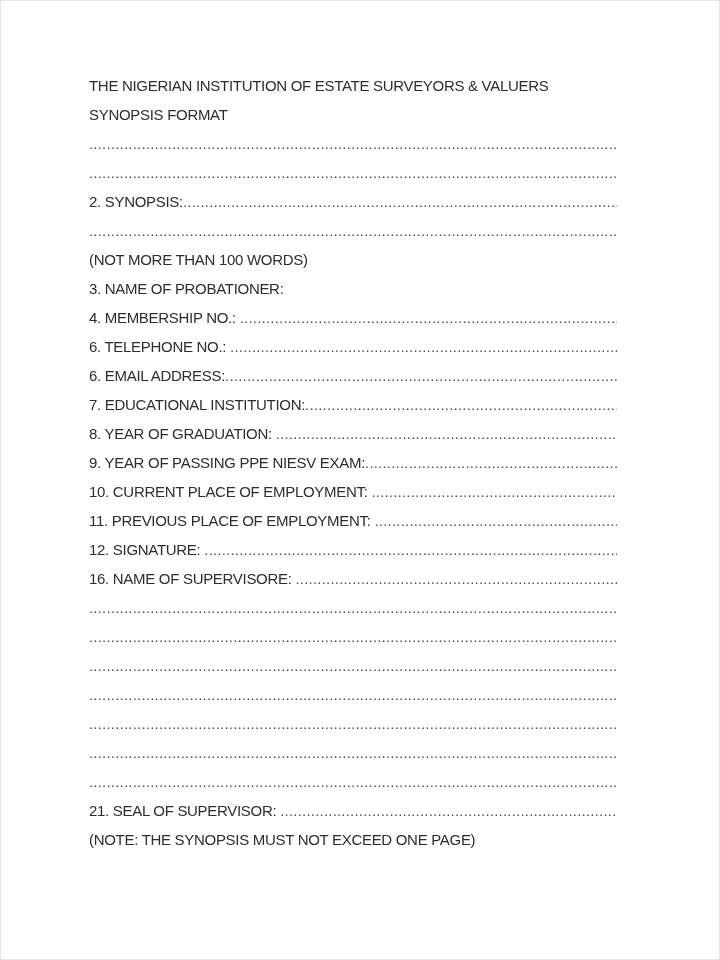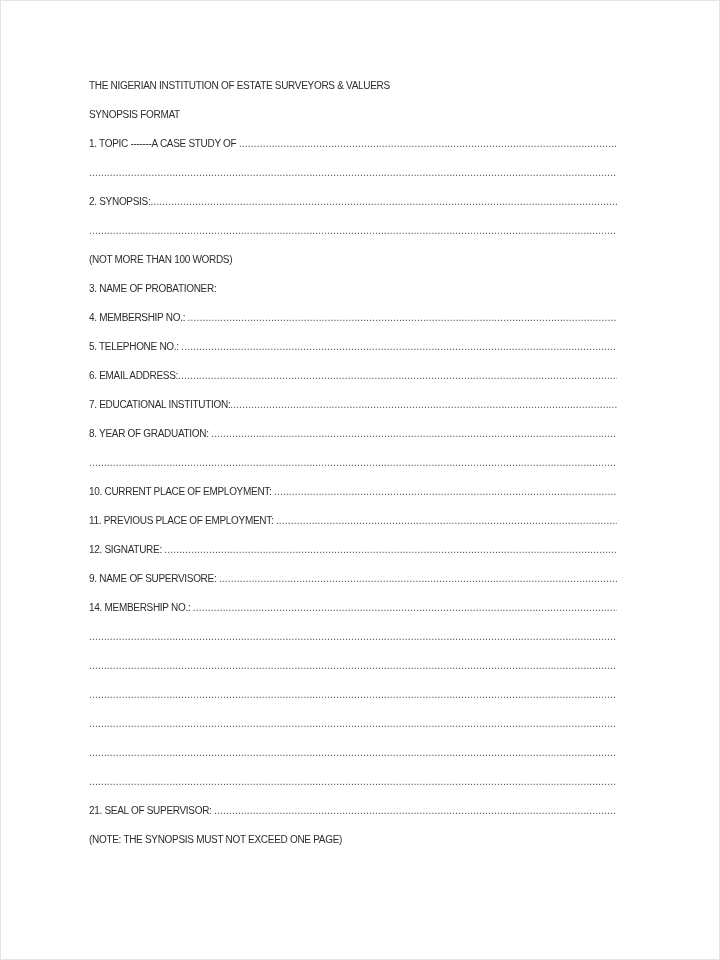--- a/index.html
+++ b/index.html
@@ -23,21 +23,21 @@
   .content {
     box-sizing: border-box;
     padding: 70px 102px 0 88px;
     color: #2d2d2d;
   }
   .line {
     display: flex;
     align-items: baseline;
     height: 29px;
     line-height: 29px;
-    font-size: 10px;
+    font-size: 15px;
     font-weight: 400;
     letter-spacing: -0.3px;
     overflow: hidden;
   }
   .label {
     white-space: pre;
     flex: 0 0 auto;
   }
   .dots {
     flex: 1 1 auto;
@@ -53,21 +53,20 @@
 <div class="page">
   <div class="content">
     <div class="line">
       <span class="label">THE NIGERIAN INSTITUTION OF ESTATE SURVEYORS &amp; VALUERS</span>
     </div>
     <div class="line">
       <span class="label">SYNOPSIS FORMAT</span>
     </div>
     <div>
         <div class="line">
-          <span class="label">1. TOPIC -------A CASE STUDY OF </span>
           <span class="dots">............................................................................................................................................................................................................................................................................................................................................................................................................................................................................................................................................................................................................................................................................................................................</span>
         </div>
         <div class="line">
           <span class="label"></span>
           <span class="dots">............................................................................................................................................................................................................................................................................................................................................................................................................................................................................................................................................................................................................................................................................................................................</span>
         </div>
         <div class="line">
           <span class="label">2. SYNOPSIS:</span>
           <span class="dots">............................................................................................................................................................................................................................................................................................................................................................................................................................................................................................................................................................................................................................................................................................................................</span>
         </div>
@@ -79,56 +78,56 @@
           <span class="label">(NOT MORE THAN 100 WORDS)</span>
         </div>
         <div class="line">
           <span class="label">3. NAME OF PROBATIONER:</span>
         </div>
         <div class="line">
           <span class="label">4. MEMBERSHIP NO.: </span>
           <span class="dots">............................................................................................................................................................................................................................................................................................................................................................................................................................................................................................................................................................................................................................................................................................................................</span>
         </div>
         <div class="line">
-          <span class="label">5. TELEPHONE NO.: </span>
+          <span class="label">6. TELEPHONE NO.: </span>
           <span class="dots">............................................................................................................................................................................................................................................................................................................................................................................................................................................................................................................................................................................................................................................................................................................................</span>
         </div>
         <div class="line">
           <span class="label">6. EMAIL ADDRESS:</span>
           <span class="dots">............................................................................................................................................................................................................................................................................................................................................................................................................................................................................................................................................................................................................................................................................................................................</span>
         </div>
         <div class="line">
           <span class="label">7. EDUCATIONAL INSTITUTION:</span>
           <span class="dots">............................................................................................................................................................................................................................................................................................................................................................................................................................................................................................................................................................................................................................................................................................................................</span>
         </div>
         <div class="line">
           <span class="label">8. YEAR OF GRADUATION: </span>
           <span class="dots">............................................................................................................................................................................................................................................................................................................................................................................................................................................................................................................................................................................................................................................................................................................................</span>
         </div>
         <div class="line">
+          <span class="label">9. YEAR OF PASSING PPE NIESV EXAM:</span>
           <span class="dots">............................................................................................................................................................................................................................................................................................................................................................................................................................................................................................................................................................................................................................................................................................................................</span>
         </div>
         <div class="line">
           <span class="label">10. CURRENT PLACE OF EMPLOYMENT: </span>
           <span class="dots">............................................................................................................................................................................................................................................................................................................................................................................................................................................................................................................................................................................................................................................................................................................................</span>
         </div>
         <div class="line">
           <span class="label">11. PREVIOUS PLACE OF EMPLOYMENT: </span>
           <span class="dots">............................................................................................................................................................................................................................................................................................................................................................................................................................................................................................................................................................................................................................................................................................................................</span>
         </div>
         <div class="line">
           <span class="label">12. SIGNATURE: </span>
           <span class="dots">............................................................................................................................................................................................................................................................................................................................................................................................................................................................................................................................................................................................................................................................................................................................</span>
         </div>
         <div class="line">
-          <span class="label">9. NAME OF SUPERVISORE: </span>
+          <span class="label">16. NAME OF SUPERVISORE: </span>
           <span class="dots">............................................................................................................................................................................................................................................................................................................................................................................................................................................................................................................................................................................................................................................................................................................................</span>
         </div>
         <div class="line">
-          <span class="label">14. MEMBERSHIP NO.: </span>
           <span class="dots">............................................................................................................................................................................................................................................................................................................................................................................................................................................................................................................................................................................................................................................................................................................................</span>
         </div>
         <div class="line">
           <span class="dots">............................................................................................................................................................................................................................................................................................................................................................................................................................................................................................................................................................................................................................................................................................................................</span>
         </div>
         <div class="line">
           <span class="dots">............................................................................................................................................................................................................................................................................................................................................................................................................................................................................................................................................................................................................................................................................................................................</span>
         </div>
         <div class="line">
           <span class="dots">............................................................................................................................................................................................................................................................................................................................................................................................................................................................................................................................................................................................................................................................................................................................</span>

